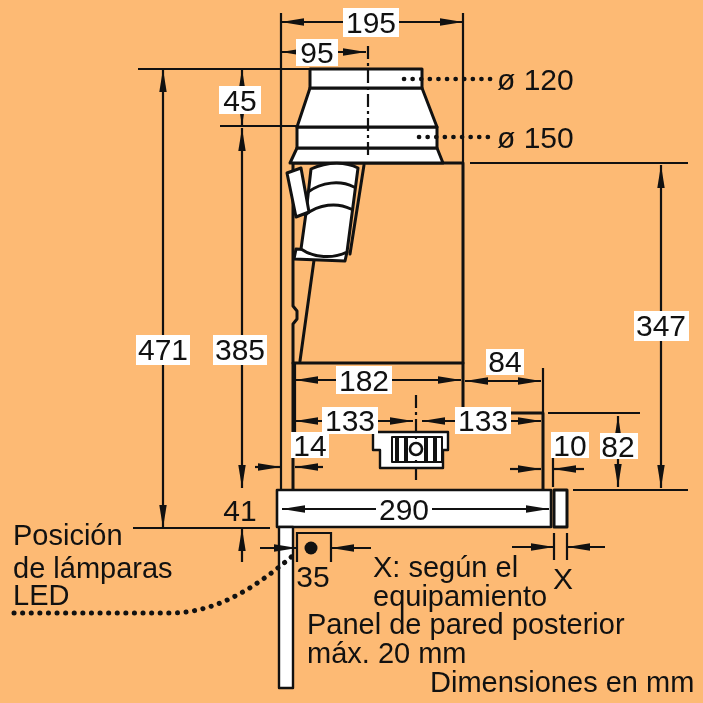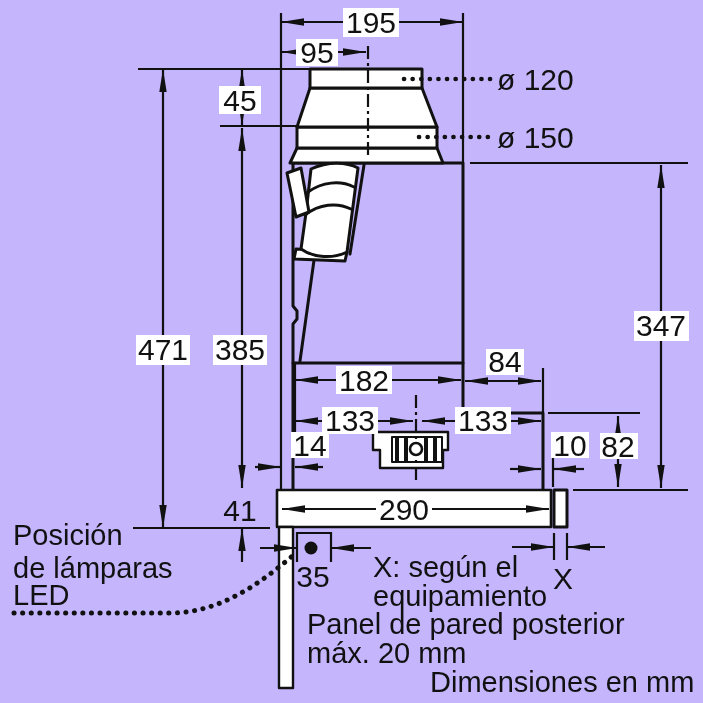--- a/index.html
+++ b/index.html
@@ -1,16 +1,16 @@
 <!DOCTYPE html>
 <html><head>
 <meta charset="utf-8">
 <style>
   html,body{margin:0;padding:0;background:#ffffff;}
-  .stage{position:relative;width:703px;height:703px;background:#c4b5fd;overflow:hidden;}
+  .stage{position:relative;width:703px;height:703px;background:#fdba74;overflow:hidden;}
   svg{display:block;}
   .dimtxt{font-family:"Liberation Sans",sans-serif;font-size:30px;fill:#111;}
   .notetxt{font-family:"Liberation Sans",sans-serif;font-size:29px;fill:#111;}
   .outline{stroke:#111;stroke-width:3;fill:none;stroke-linejoin:round;stroke-linecap:round;}
   .outlinef{stroke:#111;stroke-width:3;fill:#fff;stroke-linejoin:round;}
   .thin{stroke:#111;stroke-width:2.2;fill:none;}
   .dim{stroke:#111;stroke-width:2.2;fill:none;}
   .cline{stroke:#111;stroke-width:2.2;fill:none;stroke-dasharray:13 4 3 4;}
   .dots{stroke:#111;stroke-width:4.6;fill:none;stroke-dasharray:0.1 8.5;stroke-linecap:round;}
   .bgbox{fill:#fff;}

